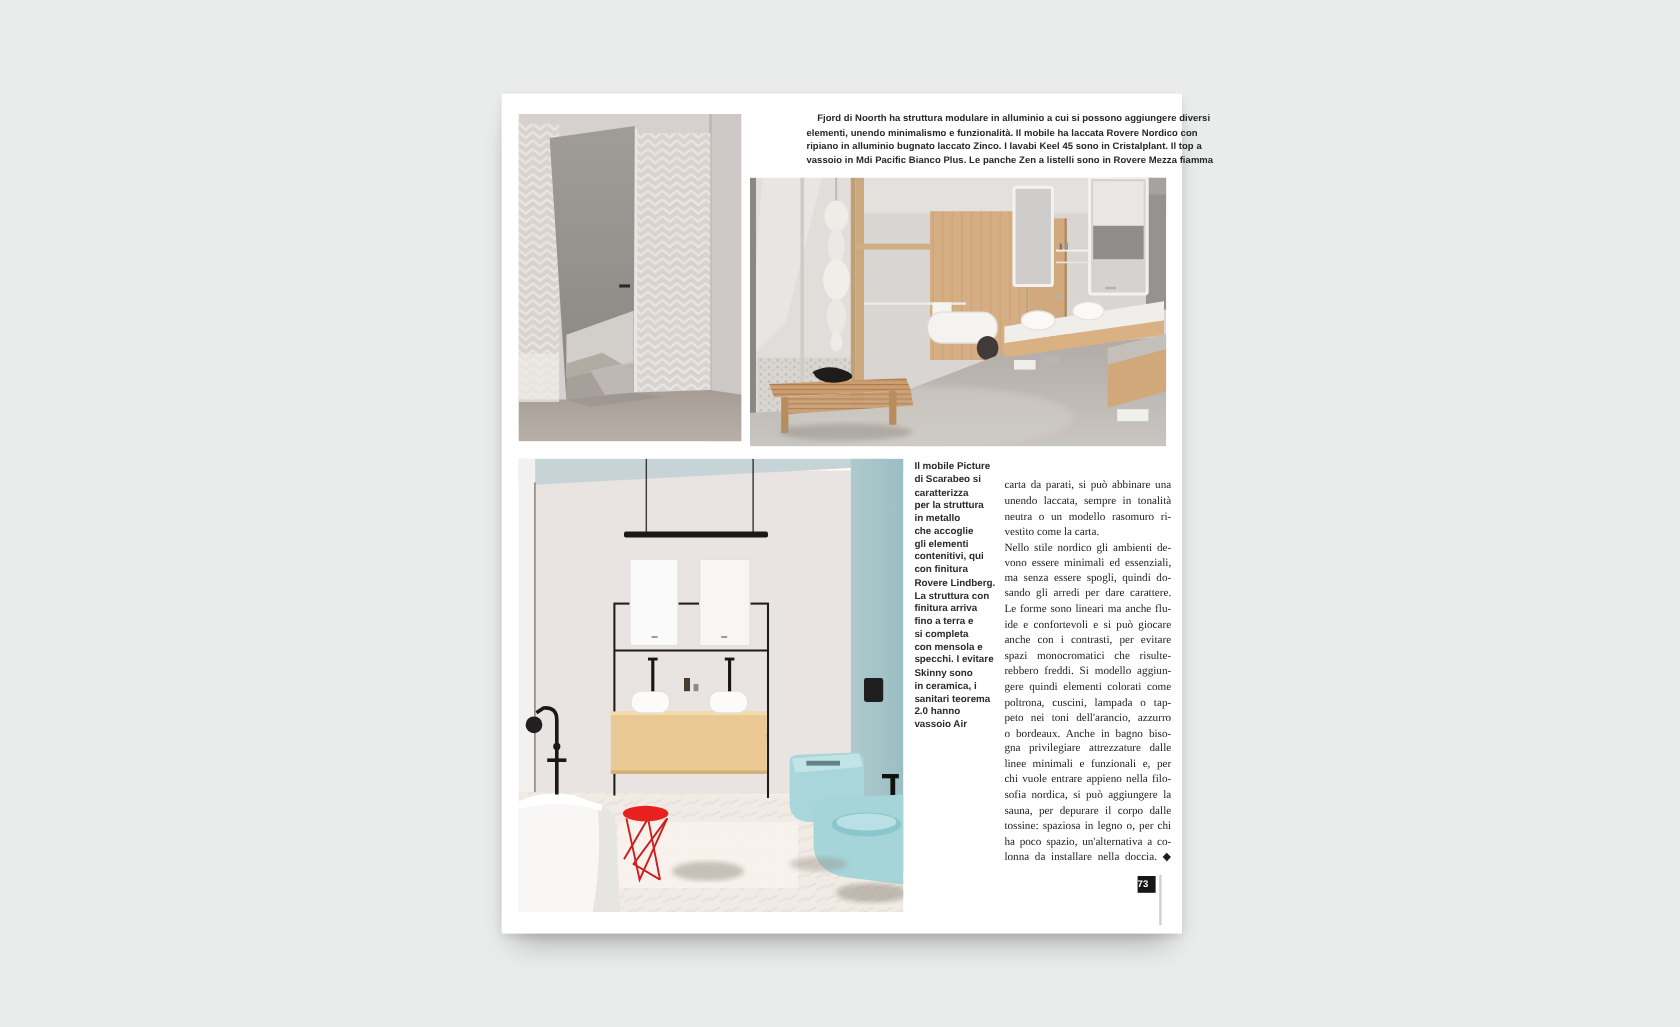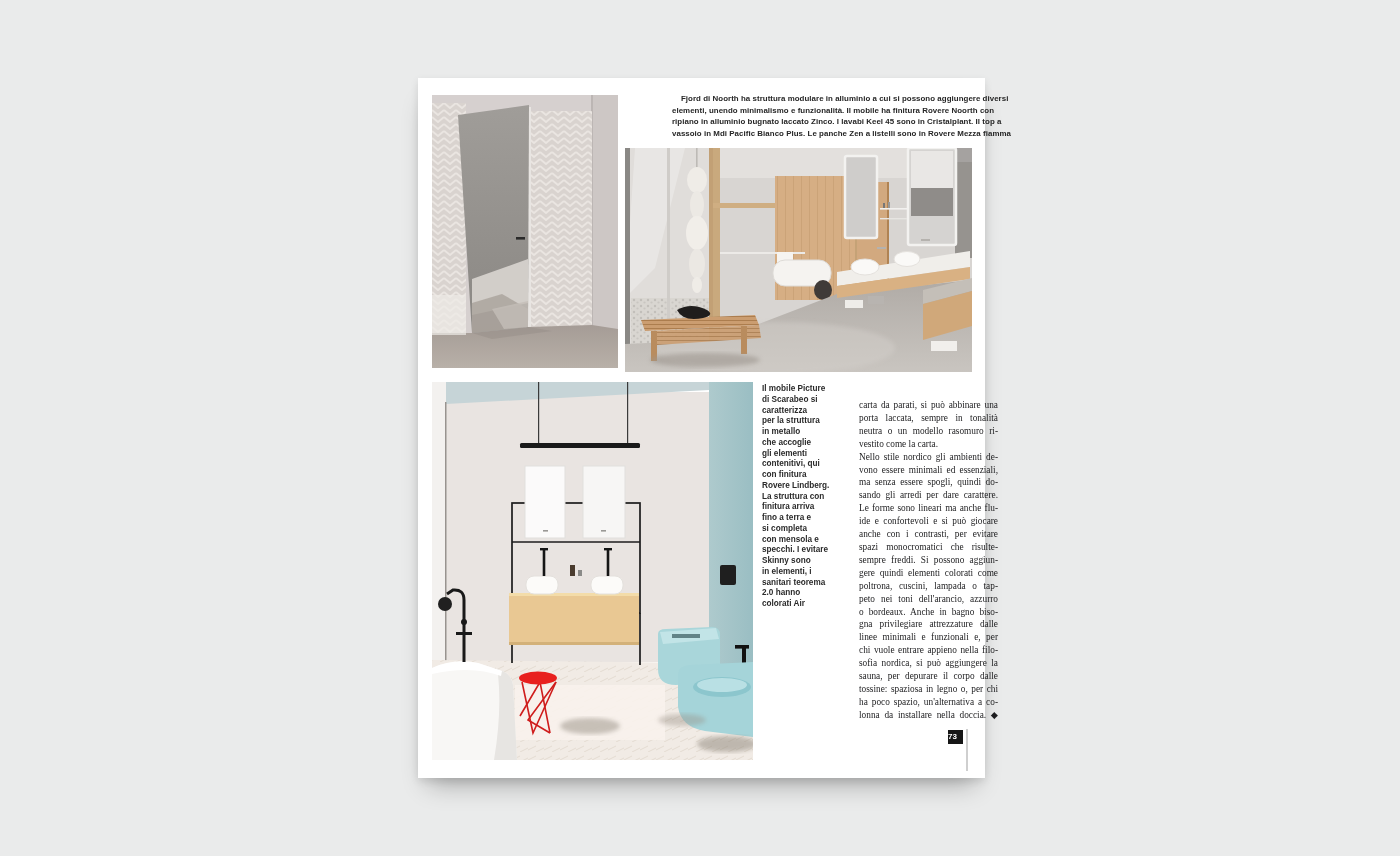--- a/index.html
+++ b/index.html
@@ -13,21 +13,21 @@
   .caption-top{position:absolute;left:254px;top:15px;width:300px;
         font-weight:700;font-size:7.9px;line-height:11.6px;color:#262626;letter-spacing:.05px;}
   .caption-top .line{white-space:nowrap;text-align:justify;text-align-last:justify;}
   .caption-top .line:first-child{text-indent:9px;}
 
   .caption-left{position:absolute;left:344px;top:306px;width:76px;
         font-weight:700;font-size:8.2px;line-height:10.75px;color:#2a2a2a;}
   .caption-left .line{white-space:nowrap;text-align:left;}
 
   .body-col{position:absolute;left:419px;top:321px;width:139px;
-        font-family:"Liberation Serif",serif;font-size:9.3px;line-height:12.9px;color:#1c1c1e;margin-left:22px;}
+        font-family:"Liberation Serif",serif;font-size:9.3px;line-height:12.9px;color:#1c1c1e;}
   .body-col .line{white-space:nowrap;text-align:justify;text-align-last:justify;}
   .body-col .line:nth-child(4){text-align-last:left;}
 
   .page-num{position:absolute;left:530px;top:652px;width:15px;height:14px;background:#161616;
         color:#ffffff;font-weight:700;font-size:8px;line-height:14px;text-align:left;}
   .page-rule{position:absolute;left:548px;top:651px;width:2px;height:42px;background:#cfcfcf;}
 </style>
 </head>
 <body>
 
@@ -62,21 +62,21 @@
         <polygon points="40,184 96,164 96,208 40,220" fill="#d9d5d0" opacity=".9"></polygon>
         <polygon points="40,208 70,199 96,214 96,232 40,238" fill="#aba49e" opacity=".85"></polygon>
         <polygon points="60,214 96,206 96,232 72,234" fill="#c4beb8" opacity=".8"></polygon>
         <rect x="84" y="142" width="9" height="2.6" fill="#2a2a2a"></rect>
         <rect x="0" y="200" width="34" height="40" fill="#eeebe7" opacity=".7"></rect>
       </svg>
     </div>
 
     <div class="caption-top">
         <div class="line">Fjord di Noorth ha struttura modulare in alluminio a cui si possono aggiungere diversi</div>
-        <div class="line">elementi, unendo minimalismo e funzionalità. Il mobile ha finitura Rovere Noorth con</div>
+        <div class="line">elementi, unendo minimalismo e funzionalità. Il mobile ha laccata Rovere Nordico con</div>
         <div class="line">ripiano in alluminio bugnato laccato Zinco. I lavabi Keel 45 sono in Cristalplant. Il top a</div>
         <div class="line">vassoio in Mdi Pacific Bianco Plus. Le panche Zen a listelli sono in Rovere Mezza fiamma</div>
       </div>
 
     <div class="photo" style="left:207px;top:70px;width:347px;height:224px">
       <svg width="347" height="224" viewBox="0 0 347 224">
         <defs>
           <pattern id="pebb" width="7" height="6" patternUnits="userSpaceOnUse">
             <rect width="7" height="6" fill="#d9d6d1"></rect>
             <circle cx="2" cy="2" r="1.2" fill="#c2bfba"></circle>
@@ -284,40 +284,40 @@
         <div class="line">contenitivi, qui</div>
         <div class="line">con finitura</div>
         <div class="line">Rovere Lindberg.</div>
         <div class="line">La struttura con</div>
         <div class="line">finitura arriva</div>
         <div class="line">fino a terra e</div>
         <div class="line">si completa</div>
         <div class="line">con mensola e</div>
         <div class="line">specchi. I evitare</div>
         <div class="line">Skinny sono</div>
-        <div class="line">in elementi, i</div>
+        <div class="line">in ceramica, i</div>
         <div class="line">sanitari teorema</div>
         <div class="line">2.0 hanno</div>
-        <div class="line">colorati Air</div>
+        <div class="line">vassoio Air</div>
       </div>
 
     <div class="body-col">
         <div class="line">carta da parati, si può abbinare una</div>
-        <div class="line">porta laccata, sempre in tonalità</div>
+        <div class="line">unendo laccata, sempre in tonalità</div>
         <div class="line">neutra o un modello rasomuro ri-</div>
         <div class="line">vestito come la carta.</div>
         <div class="line">Nello stile nordico gli ambienti de-</div>
         <div class="line">vono essere minimali ed essenziali,</div>
         <div class="line">ma senza essere spogli, quindi do-</div>
         <div class="line">sando gli arredi per dare carattere.</div>
         <div class="line">Le forme sono lineari ma anche flu-</div>
         <div class="line">ide e confortevoli e si può giocare</div>
         <div class="line">anche con i contrasti, per evitare</div>
         <div class="line">spazi monocromatici che risulte-</div>
-        <div class="line">sempre freddi. Si possono aggiun-</div>
+        <div class="line">rebbero freddi. Si modello aggiun-</div>
         <div class="line">gere quindi elementi colorati come</div>
         <div class="line">poltrona, cuscini, lampada o tap-</div>
         <div class="line">peto nei toni dell'arancio, azzurro</div>
         <div class="line">o bordeaux. Anche in bagno biso-</div>
         <div class="line">gna privilegiare attrezzature dalle</div>
         <div class="line">linee minimali e funzionali e, per</div>
         <div class="line">chi vuole entrare appieno nella filo-</div>
         <div class="line">sofia nordica, si può aggiungere la</div>
         <div class="line">sauna, per depurare il corpo dalle</div>
         <div class="line">tossine: spaziosa in legno o, per chi</div>

